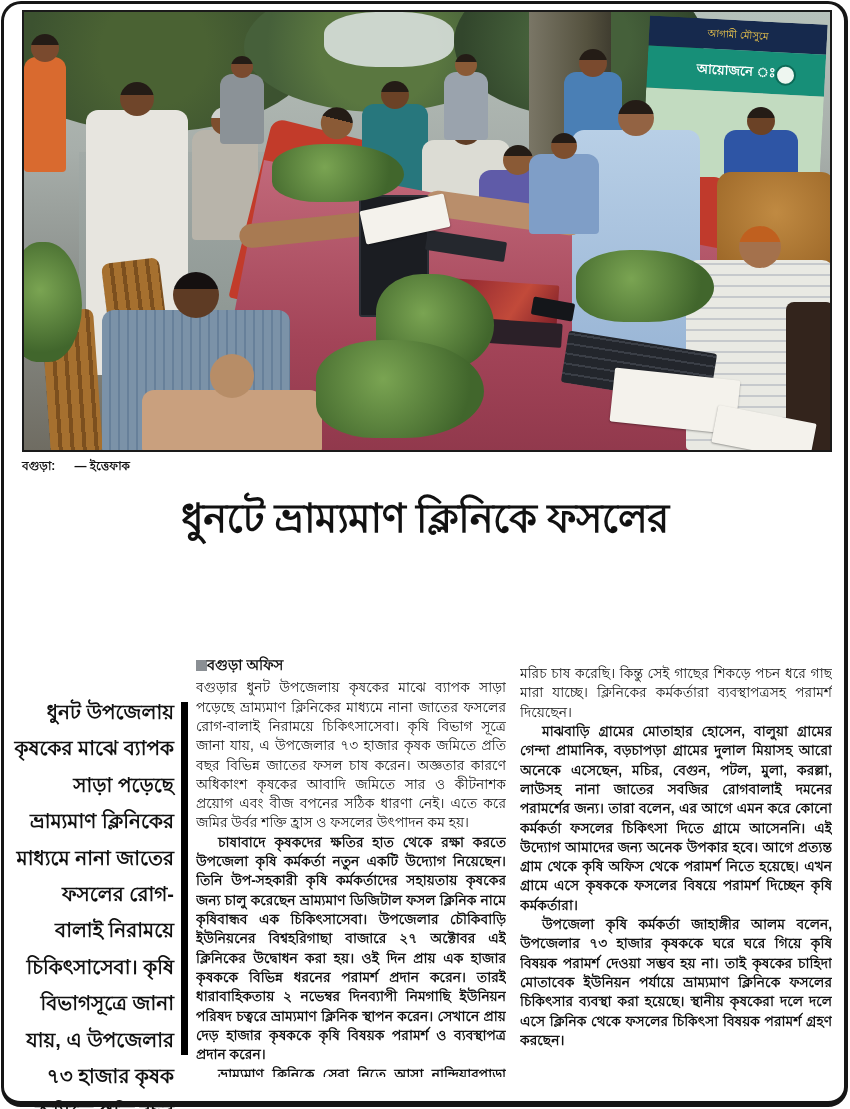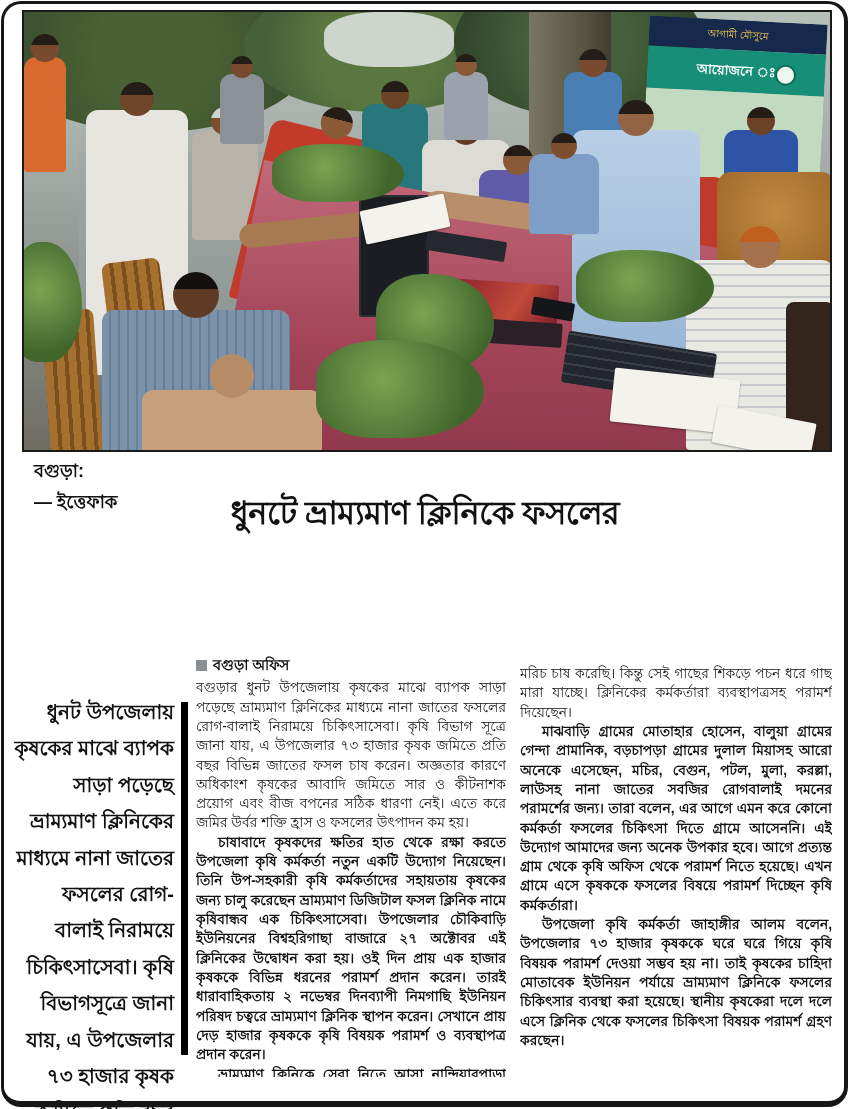--- a/index.html
+++ b/index.html
@@ -18,39 +18,39 @@
          background:linear-gradient(var(--hair,#241c16) 0 38%, var(--skin,#8a5a36) 38%);}
   .plant{background:radial-gradient(circle at 40% 40%,#7aa452,#41662c 75%);border-radius:45% 60% 55% 40%;}
   .paper{background:#f4f2ec;border-radius:2px;box-shadow:0 1px 2px rgba(0,0,0,.35);}
   .banner{position:absolute;left:618px;top:8px;width:178px;height:300px;transform:rotate(3deg);overflow:hidden;}
   .bstrip{position:absolute;left:0;width:178px;}
   .bannertxt1{font-size:10px;color:#ffd34d;line-height:30px;text-align:center;white-space:nowrap;}
   .bannertxt2{font-size:13px;font-weight:bold;color:#fff;line-height:42px;text-align:center;white-space:nowrap;}
   .chairslat{background:repeating-linear-gradient(90deg,#a6702f 0 8px,#7c4f1e 8px 12px);}
 
   
-  .caption{position:absolute;left:22px;top:457px;width:806px;display:flex;align-items:baseline;font-size:18px;flex-direction:column;}
+  .caption{position:absolute;left:22px;top:457px;width:806px;display:flex;align-items:baseline;font-size:12px;}
   .cap-loc{font-weight:bold;margin-right:7px;white-space:nowrap;}
   .cap-text{flex:1;}
   .credit{font-weight:bold;white-space:nowrap;margin-left:12px;}
 
   
   .headline{position:absolute;left:0;top:492px;width:850px;text-align:center;font-weight:bold;
-            font-size:32px;line-height:1.32;margin:0;letter-spacing:-0.5px;}
+            font-size:40px;line-height:1.32;margin:0;letter-spacing:-0.5px;}
 
   
   .pullquote{position:absolute;left:14px;top:694px;width:160px;text-align:right;font-size:20px;
              line-height:1.82;font-weight:600;}
   .vbar{position:absolute;left:181px;top:702px;width:7px;height:353px;background:#000;}
   .col{position:absolute;font-size:13.8px;line-height:1.4;text-align:justify;overflow:hidden;}
   .col-mid{left:196px;top:655px;width:310px;height:422px;}
   .col-right{left:520px;top:664px;width:312px;height:418px;}
   .col p{margin:0;}
   .col p.ind{text-indent:1.6em;font-weight:bold;}
-  .byline{font-weight:bold;font-size:14.5px;margin-bottom:3px;display:flex;align-items:center;gap:6px;}
+  .byline{font-weight:bold;font-size:14.5px;margin-bottom:3px;display:flex;align-items:center;}
   .byline .sq{display:inline-block;width:11px;height:11px;background:#8a8f94;}
 </style>
 </head>
 <body>
 
 <div class="page">
 
   <figure class="photo">
 
     <div class="ph" style="left:-30px;top:-40px;width:320px;height:160px;background:radial-gradient(circle,#4a6233 30%,#3c5230 70%);border-radius:50%;"></div>

